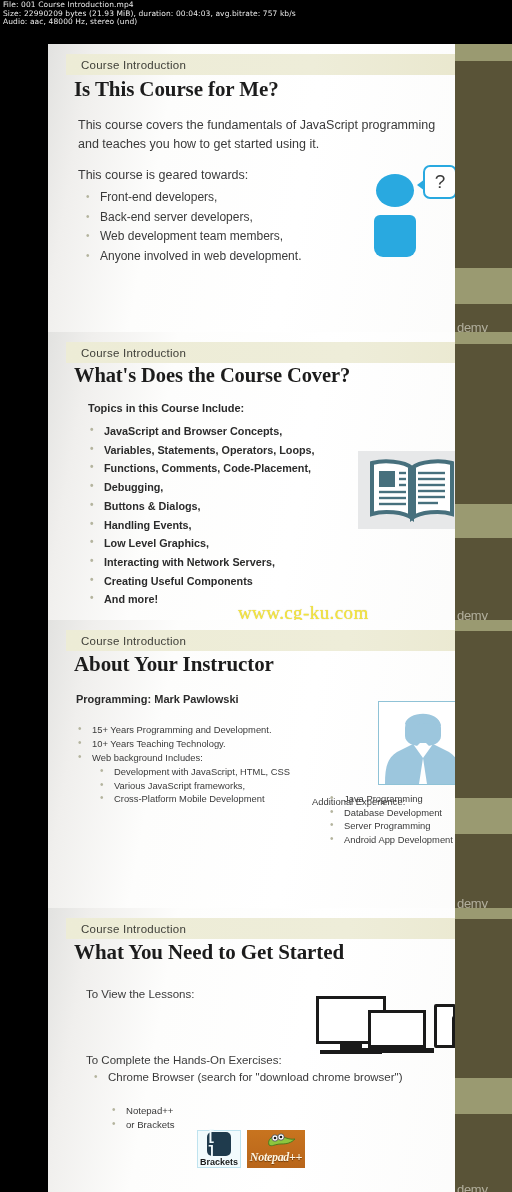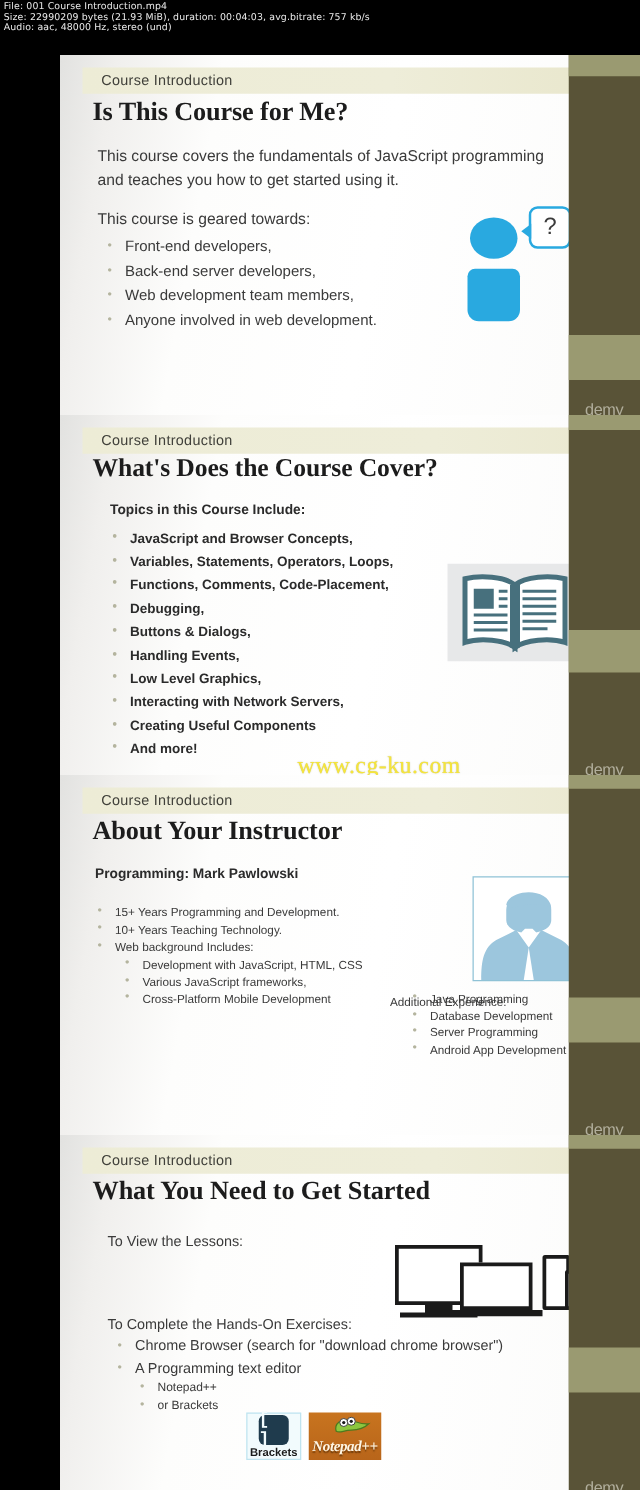--- a/index.html
+++ b/index.html
@@ -71,21 +71,21 @@
     content:"•"; position:absolute; left:2px; top:-1px;
     color:#b4b49e; font-size:10px;
   }
 
   .wm{
     position:absolute; right:0; width:57px; text-align:left;
     color:#cfcdbe; opacity:.75;
     font-family:"Liberation Sans", sans-serif;
     pointer-events:none;
   }
-  .wm .w1{ font-size:13px; letter-spacing:-.3px; padding-left:13px; line-height:13px; }
+  .wm .w1{ font-size:13px; letter-spacing:-.3px; padding-left:2px; line-height:13px; }
 
   .cg{
     position:absolute;
     font-family:"Liberation Serif", serif;
     color:#f5e53b; font-size:19px; letter-spacing:.4px;
     text-shadow:0 0 1px rgba(120,110,0,.5);
   }
 
   
   .person-head{ position:absolute; width:38px; height:33px; border-radius:50%; background:#29a9e0; }
@@ -307,21 +307,20 @@
 
         <div class="title" style="top:32px;">What You Need to Get Started</div>
 
         <div class="body-txt" style="top:80px; left:38px; font-size:11.5px;">To View the Lessons:</div>
 
 
         <div class="body-txt" style="top:146px; left:38px; font-size:11.5px;">To Complete the Hands-On Exercises:</div>
 
         <ul class="bul body-txt" style="top:161px; left:44px; width:370px; font-size:11.5px; line-height:17.5px;">
           <li>Chrome Browser (search for "download chrome browser")</li>
-          <li>A Programming text editor</li>
         </ul>
 
         <ul class="bul body-txt" style="top:196px; left:62px; width:200px; font-size:9.6px; line-height:14px;">
           <li>Notepad++</li>
           <li>or Brackets</li>
         </ul>
 
         <div class="dev" style="top:88px; left:268px; width:70px; height:48px;"></div>
         <div class="dev-stand" style="top:136px; left:292px; width:22px; height:7px;"></div>
         <div class="dev-stand" style="top:142px; left:272px; width:62px; height:4px;"></div>

